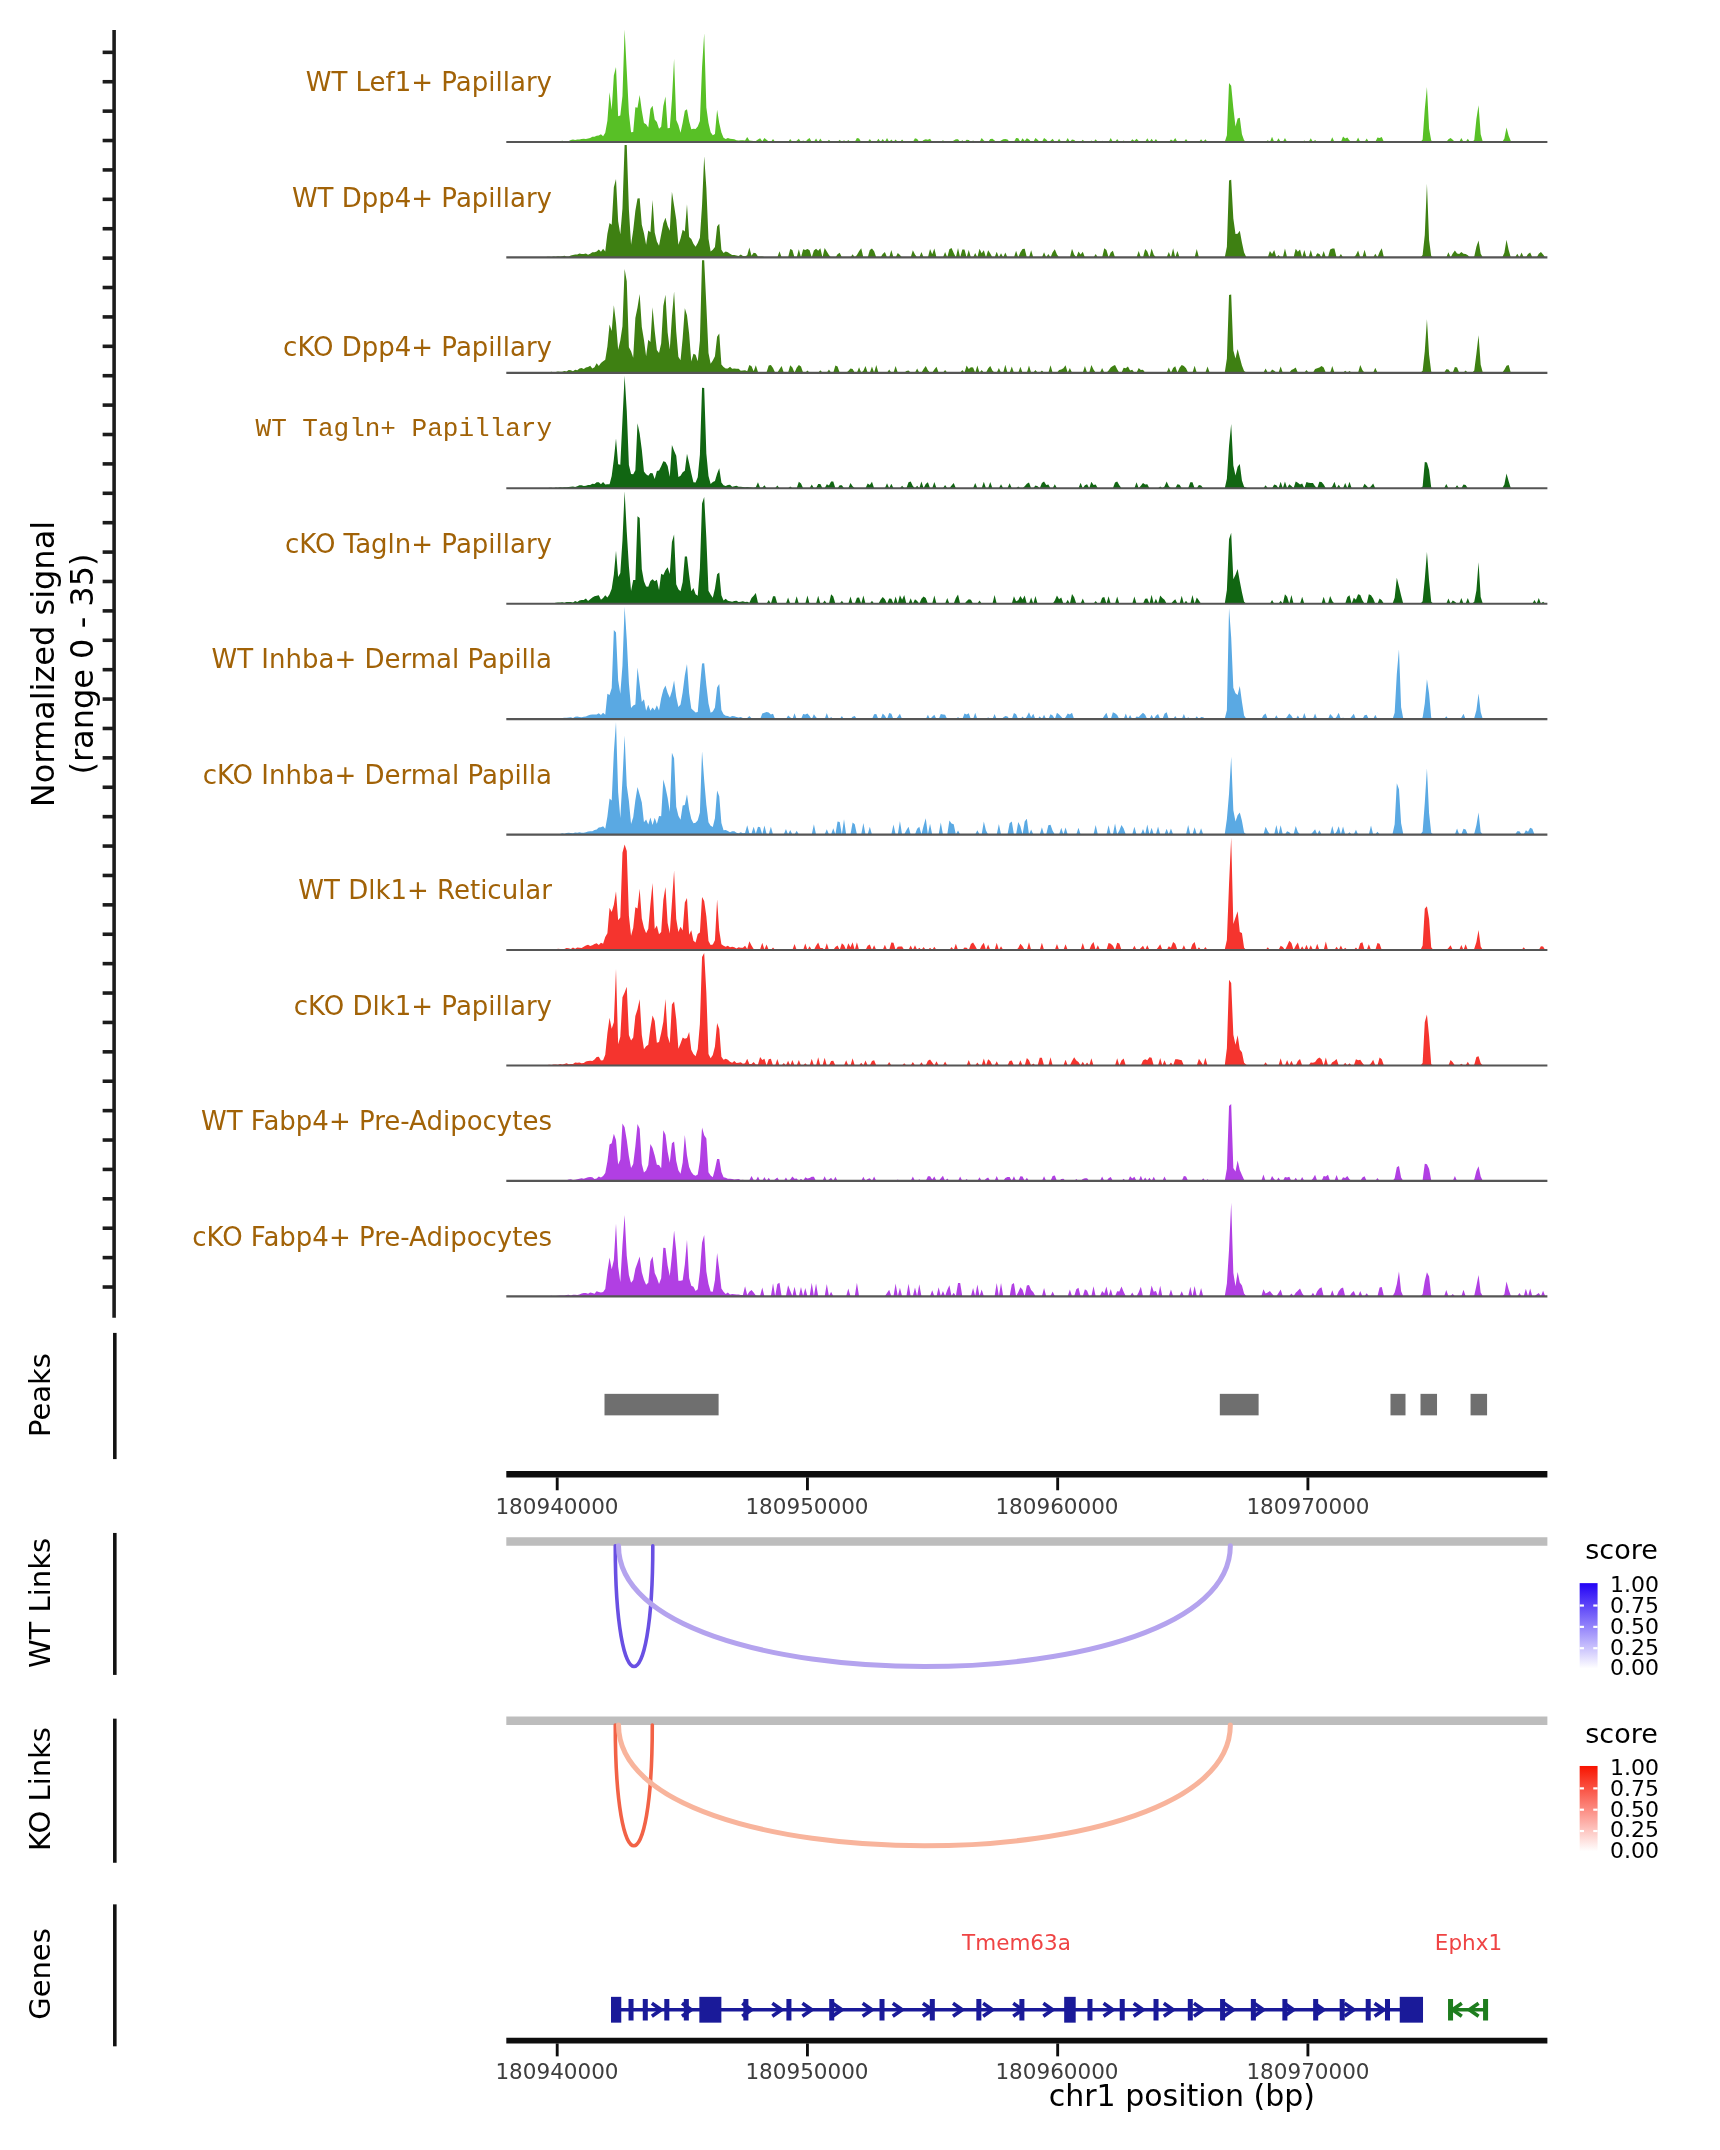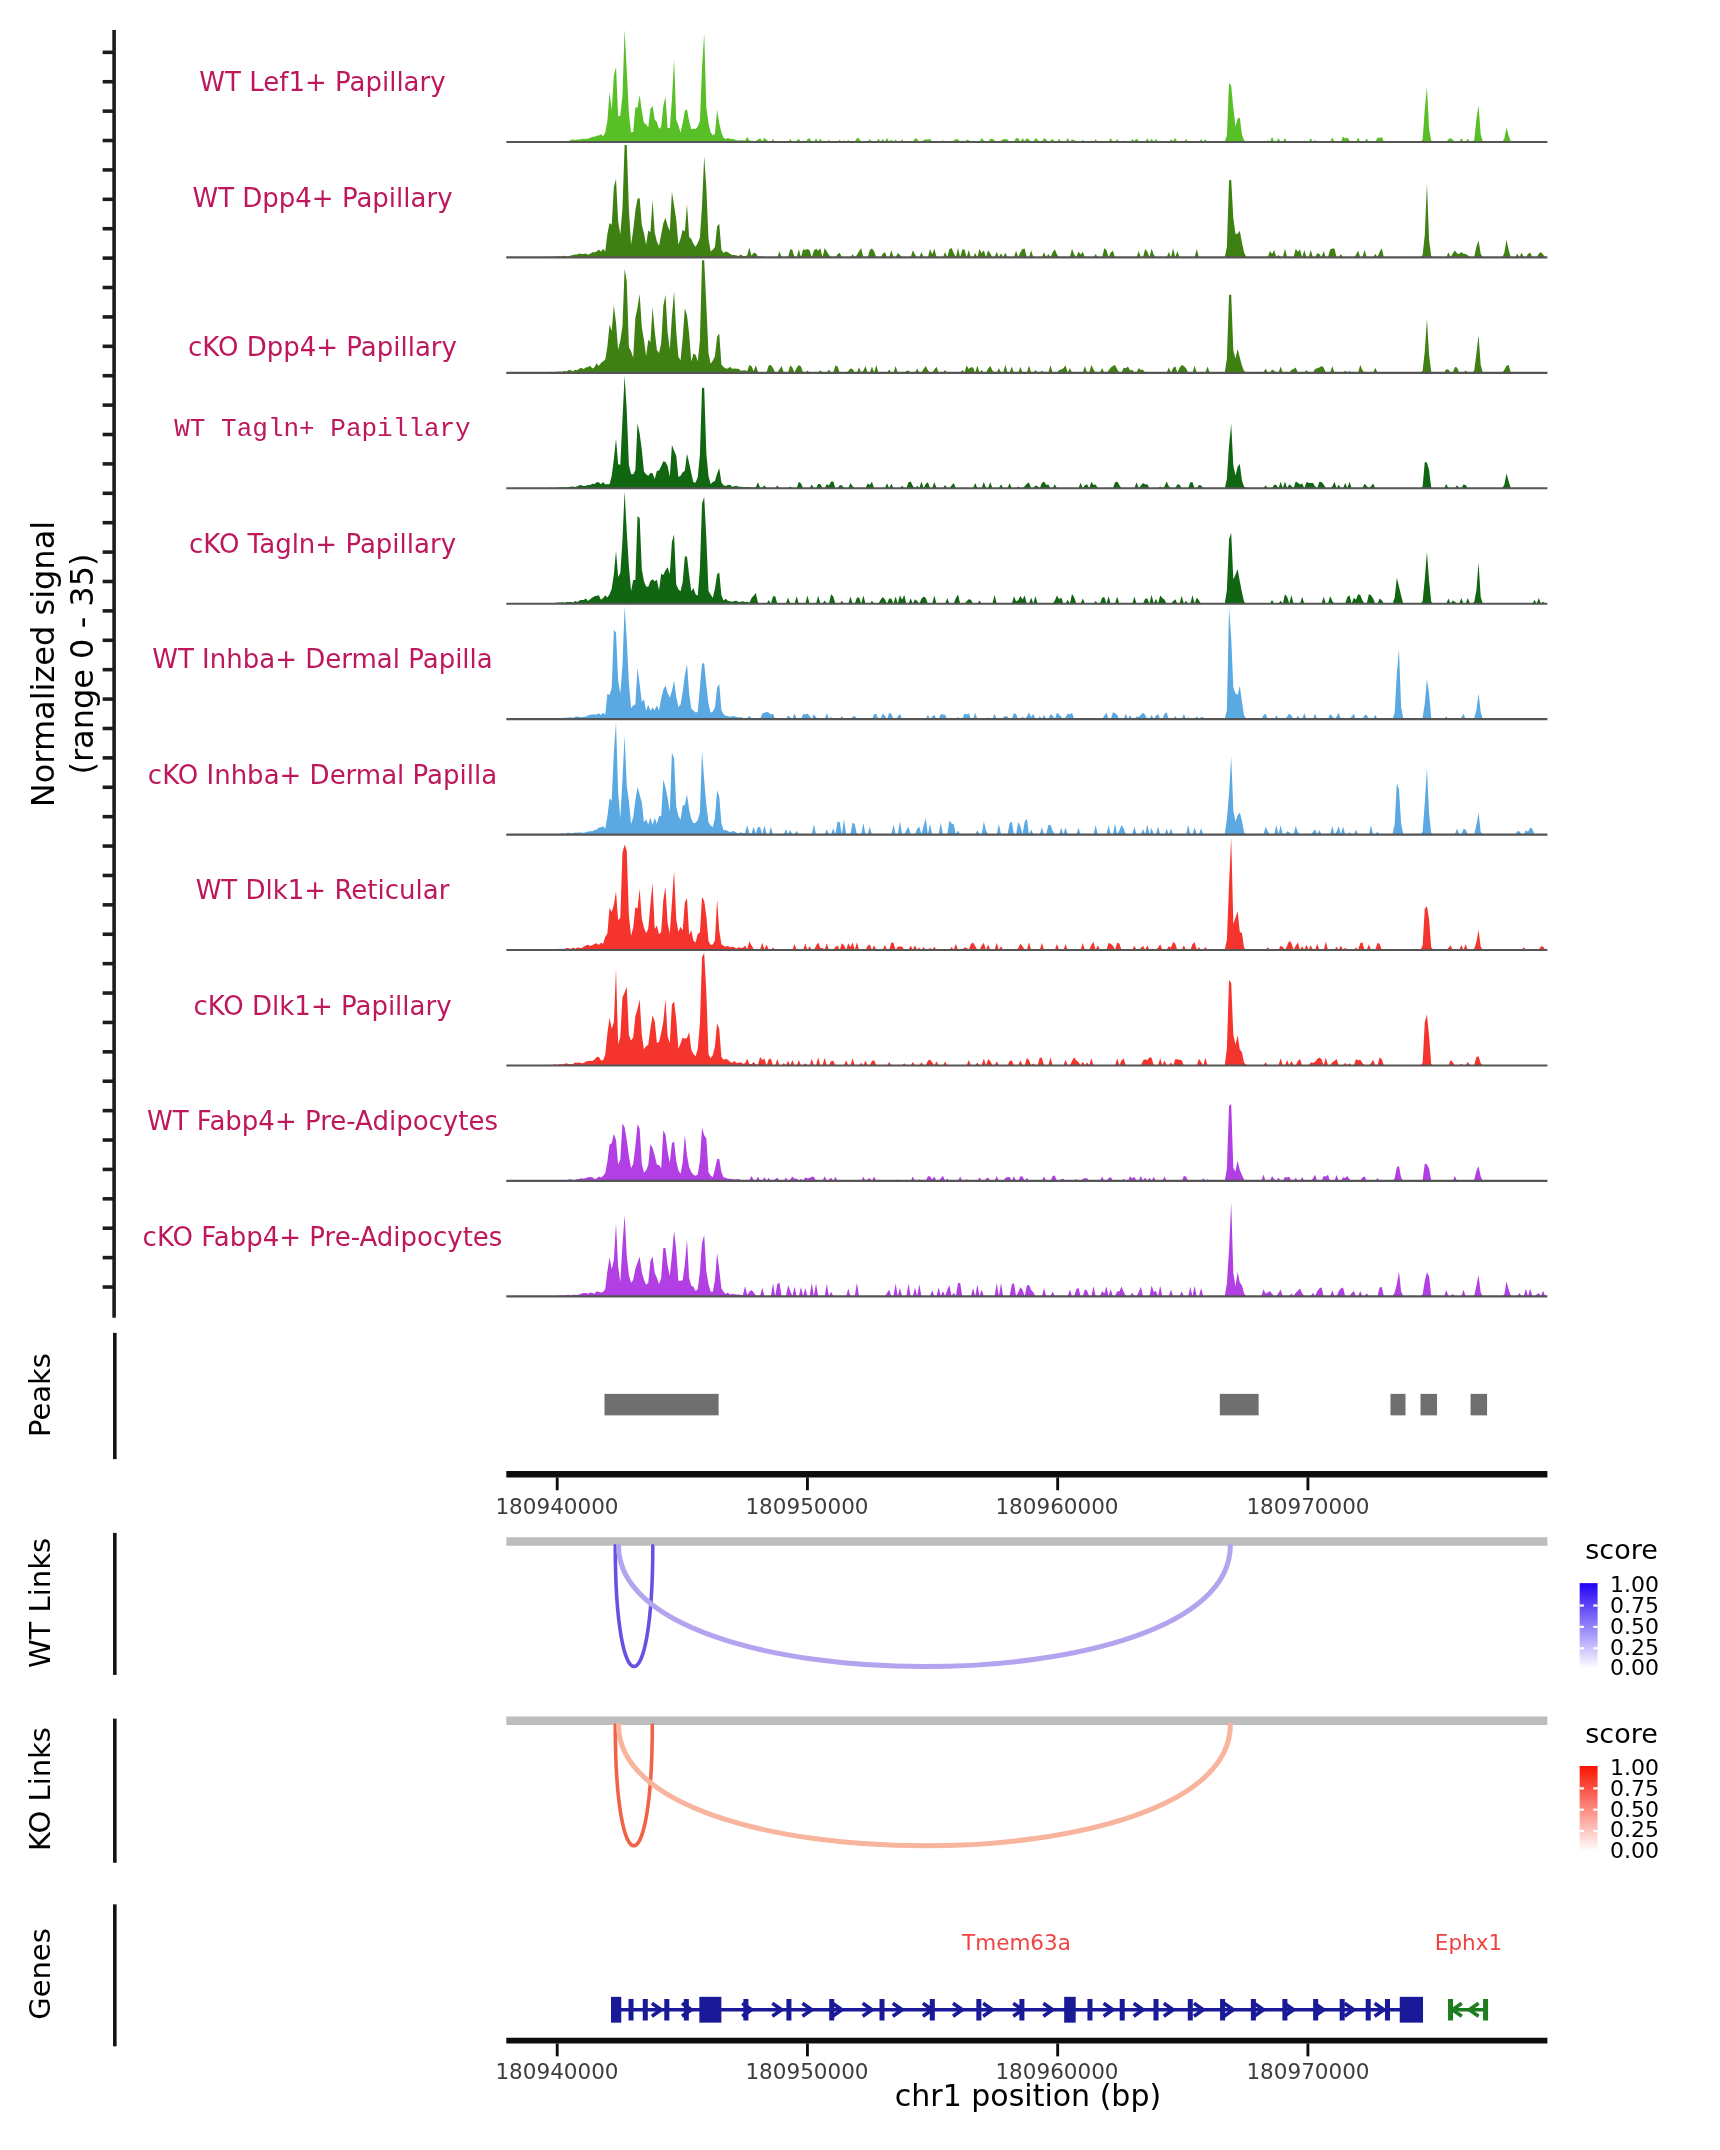--- a/index.html
+++ b/index.html
@@ -8,25 +8,25 @@
   svg{position:absolute;left:0;top:0;}
   .labels{position:absolute;left:0;top:0;width:1721px;height:2151px;pointer-events:none;}
   .lab{position:absolute;color:#1a1a1a;}
   .rot{transform:rotate(-90deg);transform-origin:center center;text-align:center;}
   .ylabel{left:-224px;top:625px;width:574px;font-size:32px;line-height:39px;color:#000;}
   .sec{width:215px;font-size:29px;color:#000;}
   #sec-peaks{left:-68px;top:1378px;}
   #sec-wtlinks{left:-68px;top:1586px;}
   #sec-kolinks{left:-68px;top:1772px;}
   #sec-genes{left:-68px;top:1957px;}
-  .xlabel{left:741px;top:2078px;width:574px;text-align:center;font-size:30px;color:#000;}
+  .xlabel{left:741px;top:2078px;width:574px;text-align:right;font-size:30px;color:#000;}
   .scoretitle{width:215px;text-align:center;font-size:27px;color:#000;}
   #score1{left:1514px;top:1534px;}
   #score2{left:1514px;top:1718px;}
-  .tracklab{width:459px;left:93px;text-align:center;font-size:26px;color:#be185d;}
+  .tracklab{width:459px;left:93px;text-align:right;font-size:26px;color:#a16207;}
   .ticklab{width:172px;text-align:center;font-size:21.5px;color:#3d3d3d;}
   .leglab{width:108px;text-align:left;font-size:22px;color:#000;}
   .genelab{text-align:center;font-size:21.5px;color:#ef4444;}
 </style>
 </head>
 <body>
 
 <div class="fig">
   <svg id="canvas" width="1721" height="2151" viewBox="0 0 2400 3000">
       <path d="M 706,198 L 706,198.0 L 709,198.0 L 712,198.0 L 715,198.0 L 718,198.0 L 721,198.0 L 724,198.0 L 727,198.0 L 730,198.0 L 733,198.0 L 736,198.0 L 739,198.0 L 742,198.0 L 745,198.0 L 748,198.0 L 751,198.0 L 754,198.0 L 757,198.0 L 760,197.4 L 763,197.4 L 766,197.2 L 769,198.0 L 772,197.1 L 775,197.2 L 778,196.6 L 781,196.9 L 784,196.2 L 787,197.1 L 790,196.7 L 793,196.8 L 796,195.4 L 799,194.6 L 802,195.2 L 805,194.5 L 808,194.6 L 811,193.7 L 814,193.4 L 817,193.7 L 820,193.0 L 823,192.3 L 826,190.8 L 829,190.6 L 832,189.4 L 835,189.0 L 838,187.4 L 841,189.9 L 844,185.3 L 847,168.4 L 850,128.8 L 853,153.2 L 856,105.4 L 859,93.3 L 862,162.0 L 865,161.2 L 868,133.9 L 871,41.1 L 874,98.6 L 877,157.9 L 880,184.3 L 883,184.2 L 886,149.7 L 889,150.2 L 892,132.5 L 895,154.4 L 898,171.4 L 901,173.4 L 904,177.8 L 907,152.1 L 910,147.4 L 913,166.5 L 916,170.2 L 919,179.5 L 922,176.9 L 925,147.7 L 928,134.5 L 931,179.0 L 934,178.5 L 937,138.6 L 940,81.8 L 943,167.2 L 946,174.4 L 949,185.2 L 952,171.1 L 955,154.5 L 958,152.5 L 961,169.2 L 964,180.2 L 967,179.4 L 970,180.0 L 973,176.4 L 976,168.8 L 979,94.0 L 982,46.5 L 985,149.9 L 988,171.6 L 991,184.3 L 994,188.6 L 997,186.9 L 1000,153.2 L 1003,171.6 L 1006,184.8 L 1009,192.0 L 1012,194.0 L 1015,192.4 L 1018,193.4 L 1021,194.0 L 1024,194.1 L 1027,195.6 L 1030,195.8 L 1033,195.6 L 1036,195.6 L 1039,196.0 L 1042,191.1 L 1045,195.8 L 1048,196.4 L 1051,196.8 L 1054,196.8 L 1057,194.6 L 1060,192.7 L 1063,197.1 L 1066,192.6 L 1069,194.8 L 1072,197.3 L 1075,198.0 L 1078,193.9 L 1081,198.0 L 1084,198.0 L 1087,198.0 L 1090,198.0 L 1093,198.0 L 1096,198.0 L 1099,198.0 L 1102,194.0 L 1105,198.0 L 1108,198.0 L 1111,196.4 L 1114,193.5 L 1117,198.0 L 1120,196.1 L 1123,198.0 L 1126,194.6 L 1129,192.6 L 1132,198.0 L 1135,198.0 L 1138,193.0 L 1141,198.0 L 1144,193.0 L 1147,198.0 L 1150,198.0 L 1153,198.0 L 1156,194.8 L 1159,198.0 L 1162,198.0 L 1165,198.0 L 1168,198.0 L 1171,194.8 L 1174,198.0 L 1177,195.5 L 1180,198.0 L 1183,195.4 L 1186,198.0 L 1189,198.0 L 1192,198.0 L 1195,192.5 L 1198,193.3 L 1201,198.0 L 1204,198.0 L 1207,198.0 L 1210,198.0 L 1213,193.9 L 1216,198.0 L 1219,198.0 L 1222,198.0 L 1225,193.6 L 1228,198.0 L 1231,193.7 L 1234,198.0 L 1237,192.5 L 1240,198.0 L 1243,194.4 L 1246,198.0 L 1249,194.7 L 1252,198.0 L 1255,198.0 L 1258,194.4 L 1261,198.0 L 1264,198.0 L 1267,198.0 L 1270,198.0 L 1273,198.0 L 1276,192.9 L 1279,194.0 L 1282,198.0 L 1285,198.0 L 1288,195.2 L 1291,194.1 L 1294,194.9 L 1297,193.4 L 1300,198.0 L 1303,198.0 L 1306,198.0 L 1309,198.0 L 1312,198.0 L 1315,195.7 L 1318,198.0 L 1321,198.0 L 1324,198.0 L 1327,198.0 L 1330,195.9 L 1333,194.1 L 1336,194.3 L 1339,198.0 L 1342,195.5 L 1345,198.0 L 1348,195.0 L 1351,195.3 L 1354,198.0 L 1357,195.9 L 1360,198.0 L 1363,198.0 L 1366,198.0 L 1369,192.4 L 1372,196.1 L 1375,198.0 L 1378,198.0 L 1381,193.7 L 1384,193.6 L 1387,196.0 L 1390,198.0 L 1393,198.0 L 1396,196.1 L 1399,194.3 L 1402,193.9 L 1405,194.6 L 1408,198.0 L 1411,198.0 L 1414,198.0 L 1417,192.6 L 1420,192.7 L 1423,198.0 L 1426,192.9 L 1429,196.6 L 1432,192.8 L 1435,194.5 L 1438,198.0 L 1441,198.0 L 1444,192.4 L 1447,194.9 L 1450,198.0 L 1453,198.0 L 1456,192.4 L 1459,194.7 L 1462,198.0 L 1465,196.3 L 1468,193.6 L 1471,198.0 L 1474,198.0 L 1477,193.5 L 1480,198.0 L 1483,198.0 L 1486,198.0 L 1489,192.3 L 1492,198.0 L 1495,194.7 L 1498,195.1 L 1501,198.0 L 1504,196.6 L 1507,198.0 L 1510,194.9 L 1513,198.0 L 1516,198.0 L 1519,198.0 L 1522,195.8 L 1525,198.0 L 1528,194.3 L 1531,198.0 L 1534,198.0 L 1537,196.3 L 1540,198.0 L 1543,198.0 L 1546,198.0 L 1549,192.3 L 1552,198.0 L 1555,198.0 L 1558,193.7 L 1561,198.0 L 1564,198.0 L 1567,195.8 L 1570,198.0 L 1573,198.0 L 1576,198.0 L 1579,194.1 L 1582,196.5 L 1585,193.4 L 1588,196.5 L 1591,198.0 L 1594,198.0 L 1597,198.0 L 1600,192.7 L 1603,198.0 L 1606,193.6 L 1609,198.0 L 1612,193.7 L 1615,198.0 L 1618,198.0 L 1621,198.0 L 1624,198.0 L 1627,198.0 L 1630,198.0 L 1633,194.6 L 1636,196.5 L 1639,192.4 L 1642,198.0 L 1645,198.0 L 1648,198.0 L 1651,198.0 L 1654,194.0 L 1657,198.0 L 1660,196.5 L 1663,198.0 L 1666,198.0 L 1669,198.0 L 1672,198.0 L 1675,194.2 L 1678,198.0 L 1681,194.1 L 1684,198.0 L 1687,198.0 L 1690,198.0 L 1693,198.0 L 1696,198.0 L 1699,198.0 L 1702,198.0 L 1705,198.0 L 1708,198.0 L 1711,188.6 L 1714,115.7 L 1717,119.6 L 1720,150.7 L 1723,176.6 L 1726,165.3 L 1729,164.4 L 1732,187.2 L 1735,195.5 L 1738,198.0 L 1741,198.0 L 1744,198.0 L 1747,198.0 L 1750,198.0 L 1753,198.0 L 1756,198.0 L 1759,198.0 L 1762,198.0 L 1765,198.0 L 1768,195.5 L 1771,198.0 L 1774,190.8 L 1777,198.0 L 1780,198.0 L 1783,192.8 L 1786,198.0 L 1789,198.0 L 1792,192.6 L 1795,198.0 L 1798,198.0 L 1801,198.0 L 1804,198.0 L 1807,198.0 L 1810,198.0 L 1813,198.0 L 1816,198.0 L 1819,195.9 L 1822,198.0 L 1825,198.0 L 1828,192.8 L 1831,198.0 L 1834,195.3 L 1837,198.0 L 1840,198.0 L 1843,198.0 L 1846,198.0 L 1849,198.0 L 1852,198.0 L 1855,198.0 L 1858,191.5 L 1861,198.0 L 1864,198.0 L 1867,198.0 L 1870,198.0 L 1873,190.3 L 1876,193.0 L 1879,191.6 L 1882,195.9 L 1885,198.0 L 1888,198.0 L 1891,198.0 L 1894,191.6 L 1897,198.0 L 1900,198.0 L 1903,198.0 L 1906,193.3 L 1909,198.0 L 1912,198.0 L 1915,198.0 L 1918,198.0 L 1921,191.7 L 1924,192.4 L 1927,191.1 L 1930,198.0 L 1933,198.0 L 1936,198.0 L 1939,198.0 L 1942,198.0 L 1945,198.0 L 1948,198.0 L 1951,198.0 L 1954,198.0 L 1957,198.0 L 1960,198.0 L 1963,198.0 L 1966,198.0 L 1969,198.0 L 1972,198.0 L 1975,198.0 L 1978,198.0 L 1981,198.0 L 1984,194.5 L 1987,152.2 L 1990,121.4 L 1993,179.5 L 1996,195.8 L 1999,198.0 L 2002,198.0 L 2005,198.0 L 2008,198.0 L 2011,198.0 L 2014,198.0 L 2017,198.0 L 2020,194.1 L 2023,192.3 L 2026,195.0 L 2029,198.0 L 2032,198.0 L 2035,198.0 L 2038,192.5 L 2041,198.0 L 2044,198.0 L 2047,193.4 L 2050,198.0 L 2053,198.0 L 2056,195.3 L 2059,166.0 L 2062,146.8 L 2065,187.2 L 2068,198.0 L 2071,198.0 L 2074,198.0 L 2077,198.0 L 2080,198.0 L 2083,198.0 L 2086,198.0 L 2089,198.0 L 2092,198.0 L 2095,198.0 L 2098,193.1 L 2101,177.7 L 2104,189.3 L 2107,196.8 L 2110,198.0 L 2113,198.0 L 2116,198.0 L 2119,198.0 L 2122,198.0 L 2125,198.0 L 2128,198.0 L 2131,198.0 L 2134,198.0 L 2137,198.0 L 2140,198.0 L 2143,198.0 L 2146,198.0 L 2149,198.0 L 2152,198.0 L 2155,198.0 L 2158,198.0 L 2158,198 Z" fill="#58c026"></path>

